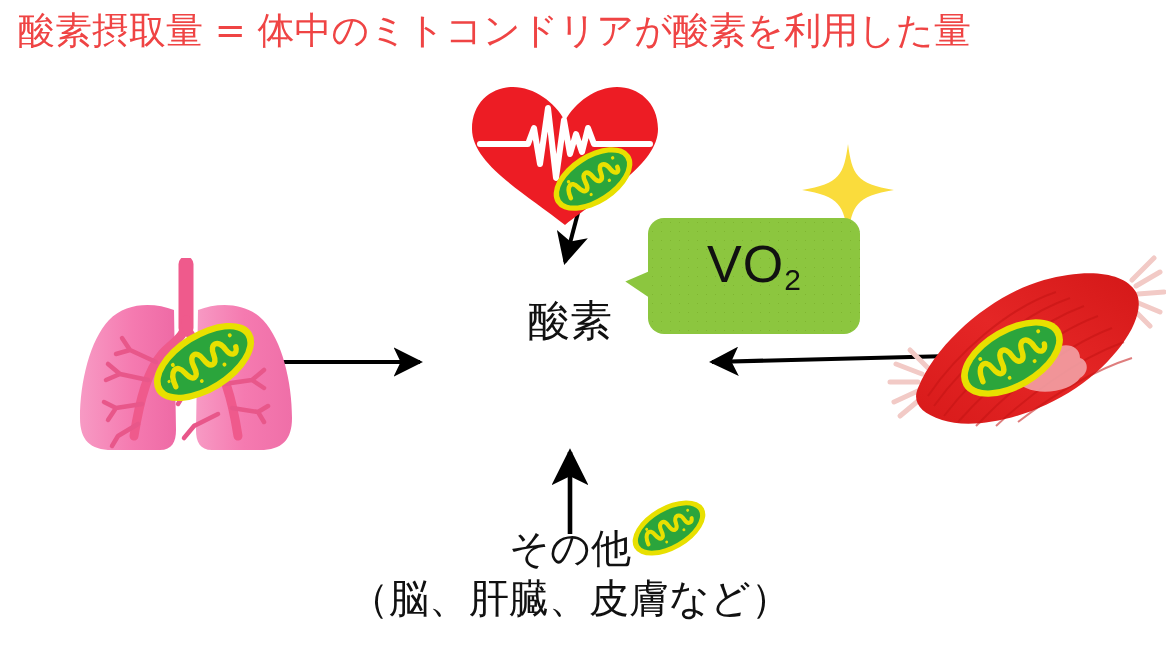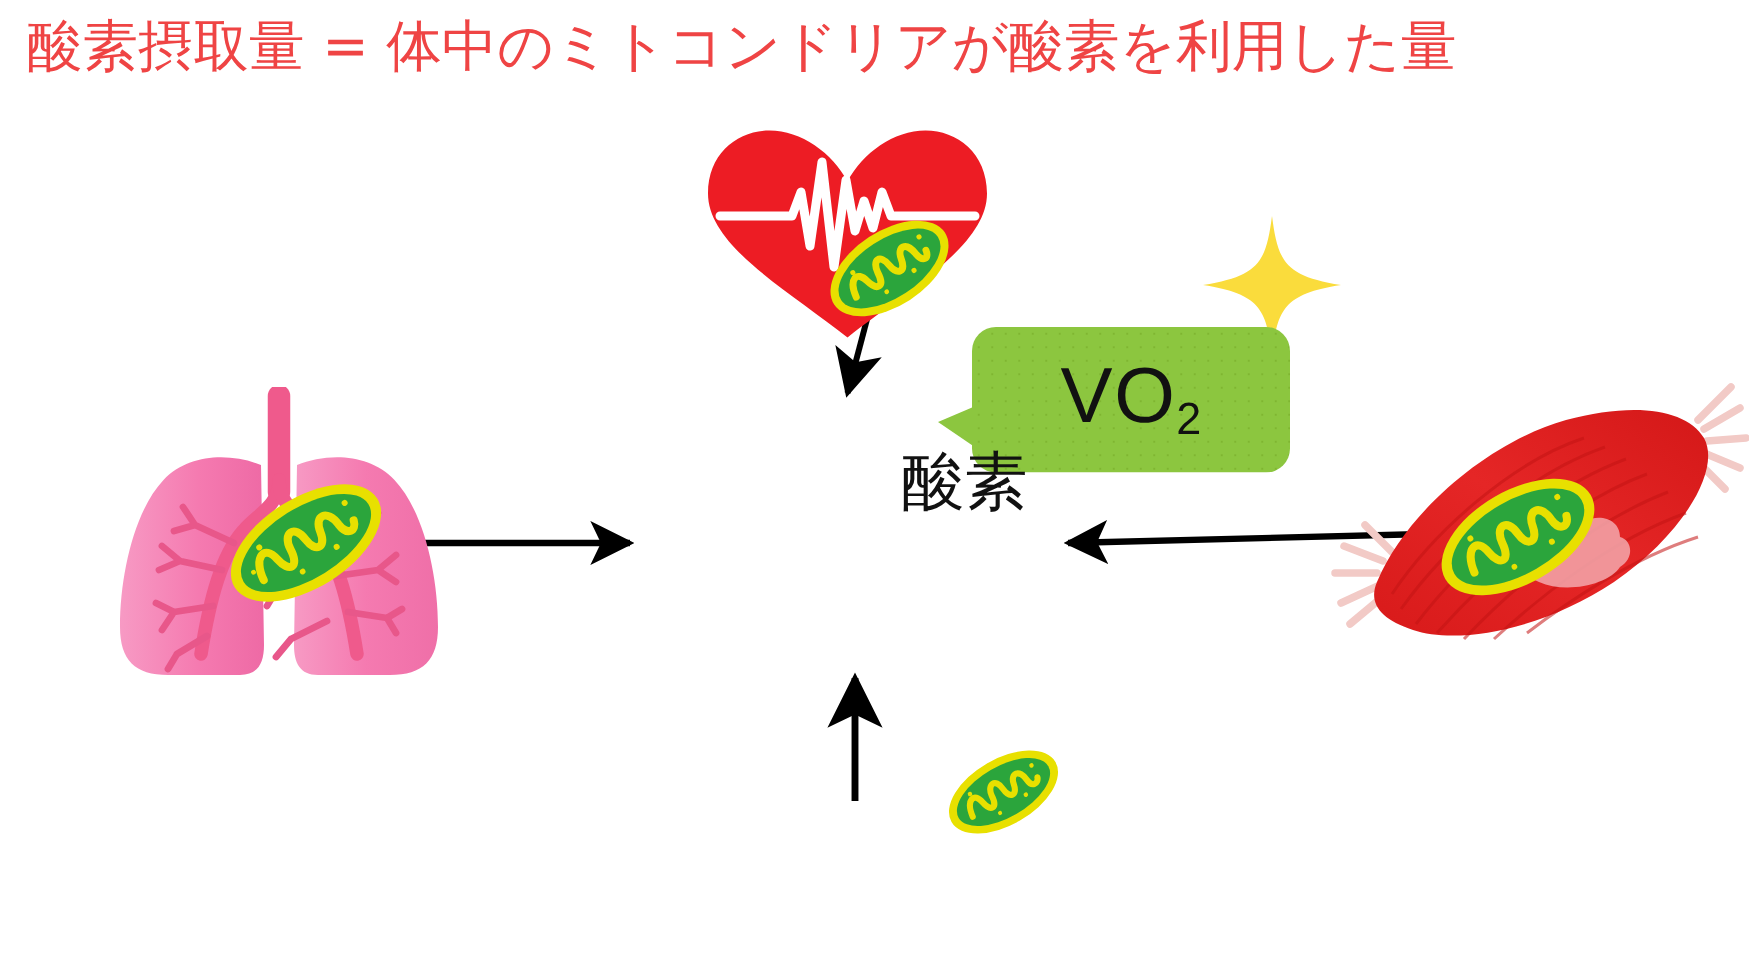--- a/index.html
+++ b/index.html
@@ -31,21 +31,21 @@
     letter-spacing: 0px;
     white-space: nowrap;
     font-family: "DejaVu Sans", "Liberation Sans", sans-serif;
   }
 
   
   #center-label {
     left: 455px;
     top: 295px;
     width: 230px;
-    text-align: right;
+    text-align: center;
     color: #111111;
     font-size: 42px;
     line-height: 52px;
     font-family: "DejaVu Sans", "Liberation Sans", sans-serif;
   }
   #center-label .ln { display: block; }
 
   
   #bottom-label {
     left: 320px;
@@ -57,21 +57,21 @@
     line-height: 50px;
     font-family: "DejaVu Sans", "Liberation Sans", sans-serif;
   }
   #bottom-label .ln { display: block; }
 
   
   #vo2-bubble {
     left: 648px;
     top: 218px;
     width: 212px;
-    height: 97px;
+    height: 116px;
   }
   #vo2-bubble .bubble-body {
     position: absolute;
     inset: 0;
     background: #8cc63f;
     border-radius: 16px;
     background-image: radial-gradient(#7fb531 0.9px, transparent 1px);
     background-size: 9px 9px;
   }
   #vo2-bubble .bubble-tail {
@@ -268,14 +268,18 @@
       <ellipse cx="0" cy="0" rx="40" ry="22" fill="#e8e000"></ellipse>
       <ellipse cx="0" cy="0" rx="34.5" ry="17" fill="#2ba53c"></ellipse>
       <path d="M-26 4 C -24.5 -8, -17 -10, -15.5 -1 C -14 7, -8.5 8, -8 -2 C -7 -10, 0 -11, 0.7 -2 C 1.4 6, 7 7, 8.5 -1 C 10 -9, 17 -8, 17.5 0.7 C 18 7, 23 7, 24.5 2.8" fill="none" stroke="#e8e000" stroke-width="4.1" stroke-linecap="round" stroke-linejoin="round"></path>
       <circle cx="-20" cy="-10" r="1.5" fill="#e8e000"></circle>
       <circle cx="12" cy="9" r="1.5" fill="#e8e000"></circle>
       <circle cx="25" cy="-6" r="1.5" fill="#e8e000"></circle>
       <circle cx="-9" cy="11" r="1.4" fill="#e8e000"></circle>
     </g>
   </svg>
 
+  <div class="abs" id="bottom-label">
+    <span class="ln">その他</span>
+    <span class="ln">（脳、肝臓、皮膚など）</span>
+  </div>
 
 </div>
 
 </body></html>

